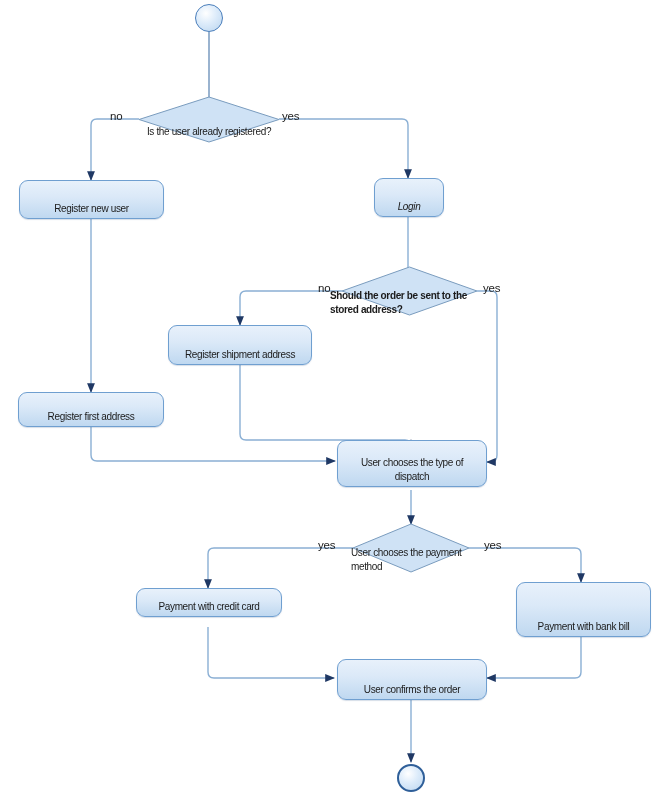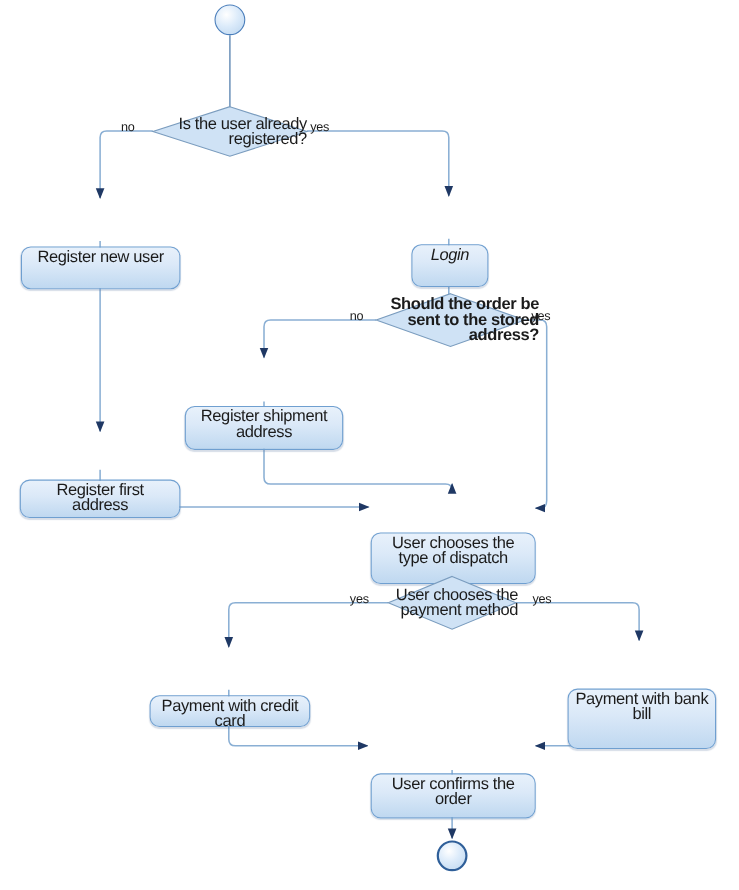--- a/index.html
+++ b/index.html
@@ -21,56 +21,55 @@
     position: absolute;
     left: 0;
     top: 0;
     width: 672px;
     height: 809px;
   }
   .node {
     position: absolute;
     box-sizing: border-box;
     display: flex;
-    align-items: flex-start;
+    align-items: flex-end;
     justify-content: center;
     text-align: center;
     color: #1b1b1b;
-    font-size: 15px;
+    font-size: 10px;
     line-height: 14px;
     letter-spacing: -0.35px;
-    margin-top: 44px;
   }
   .action {
     border: 1px solid #6f9fd0;
     border-radius: 9px;
     background: linear-gradient(to bottom, #e8f1fb 0%, #dbe9f8 42%, #bfd8f0 100%);
     box-shadow: 0 1px 1px rgba(90,120,160,0.25);
     padding: 2px 6px;
   }
   .decision-wrap {
     position: absolute;
   }
   .decision-wrap svg {
     position: absolute;
     left: 0;
     top: 0;
     overflow: visible;
   }
   .decision-label {
     position: absolute;
     left: 0;
-    top: 0;
+    top: 12px;
     width: 100%;
     height: 100%;
     display: flex;
     align-items: center;
     justify-content: center;
-    text-align: right;
-    font-size: 15px;
+    text-align: left;
+    font-size: 10px;
     line-height: 14px;
     letter-spacing: -0.35px;
     color: #1b1b1b;
     pointer-events: none;
   }
   .edge-label {
     position: absolute;
     font-size: 11.5px;
     color: #1b1b1b;
     letter-spacing: -0.2px;

